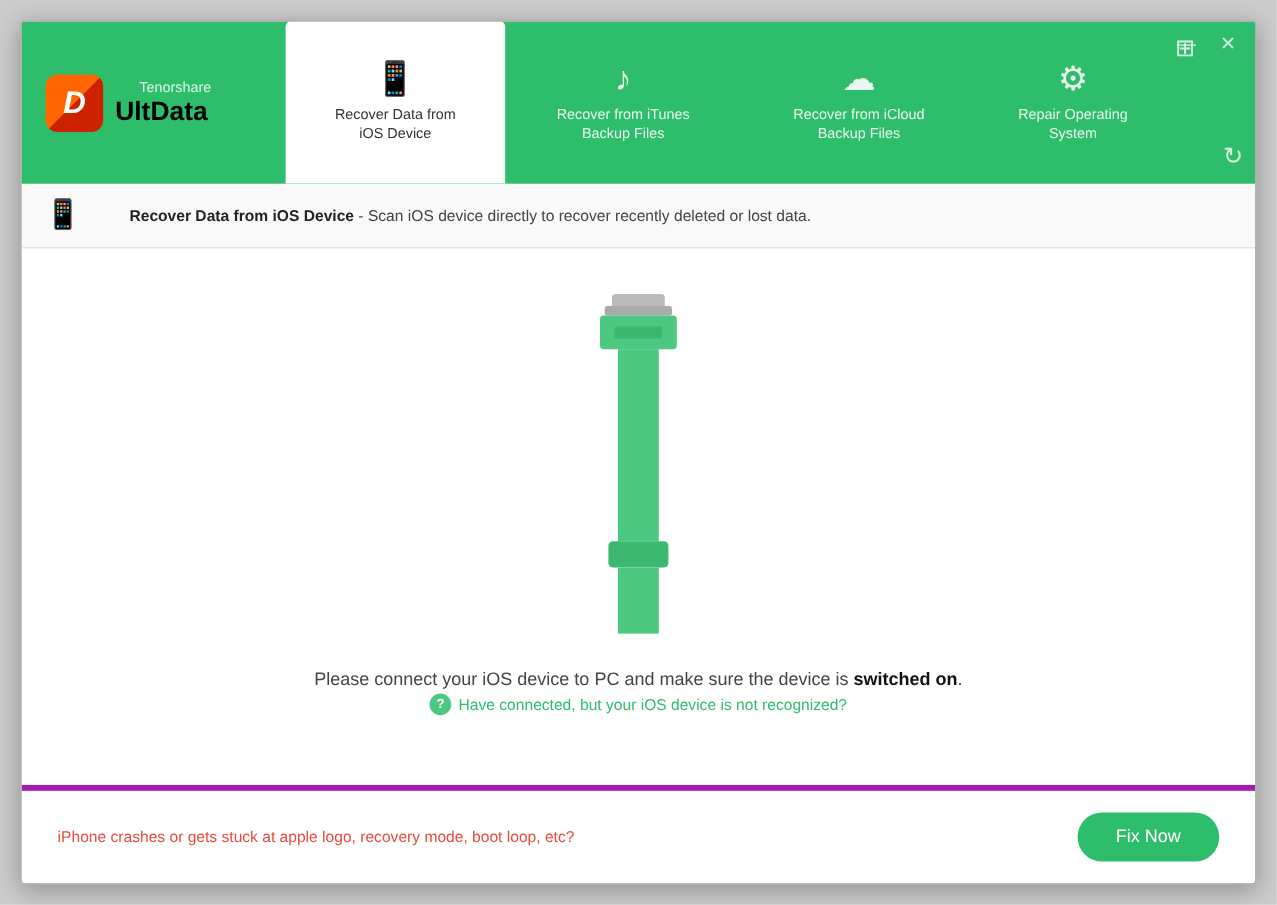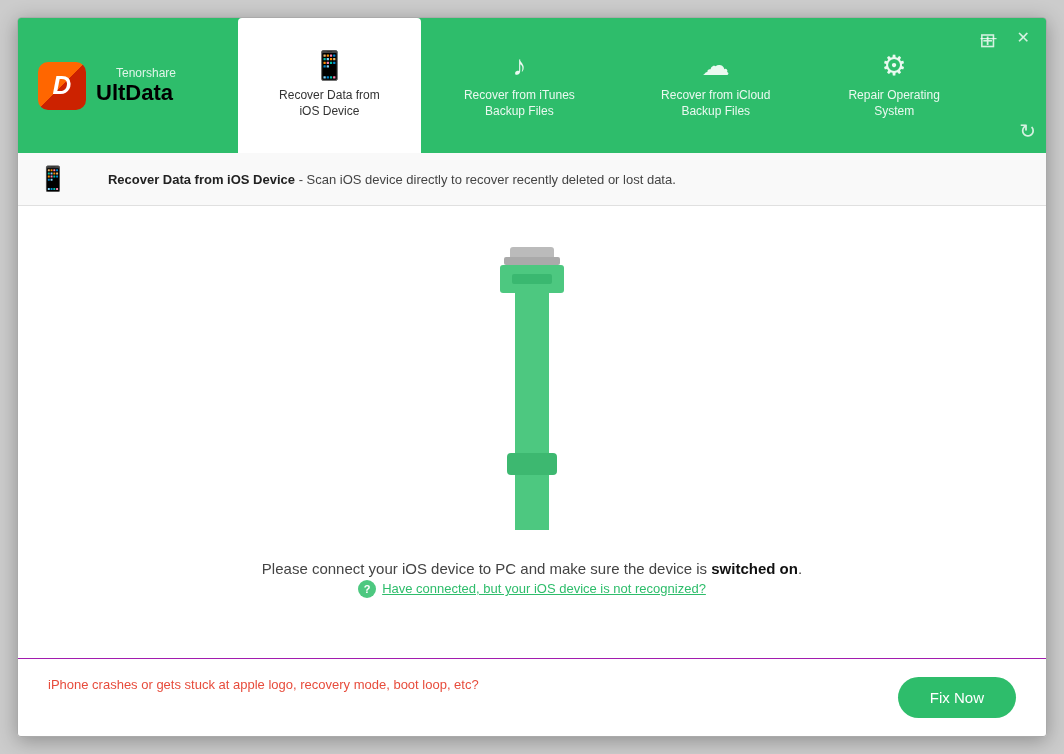--- a/index.html
+++ b/index.html
@@ -213,30 +213,30 @@
       display: flex;
       align-items: center;
       justify-content: center;
       font-size: 11px;
       font-weight: bold;
     }
 
     .help-link {
       color: #2ebd6b;
       font-size: 13px;
-      text-decoration: underline;
       cursor: pointer;
     }
 
     
     .bottom-bar {
       background: white;
-      border-top: 1px solid #a21caf;
+      border-top: 5px solid #a21caf;
       padding: 18px 30px;
       display: flex;
+      align-items: center;
       justify-content: space-between;
     }
 
     .crash-text {
       color: #e74c3c;
       font-size: 13px;
     }
 
     .fix-btn {
       background: #2ebd6b;

